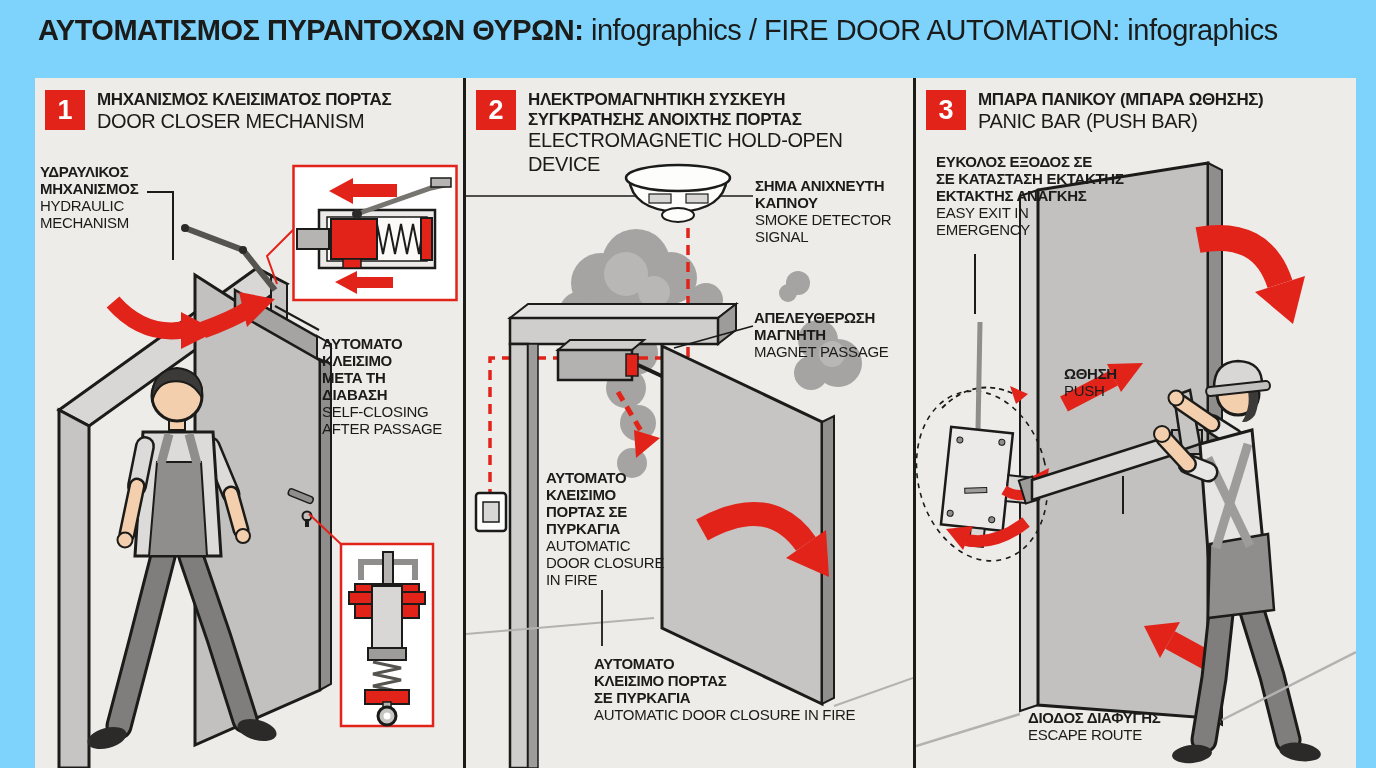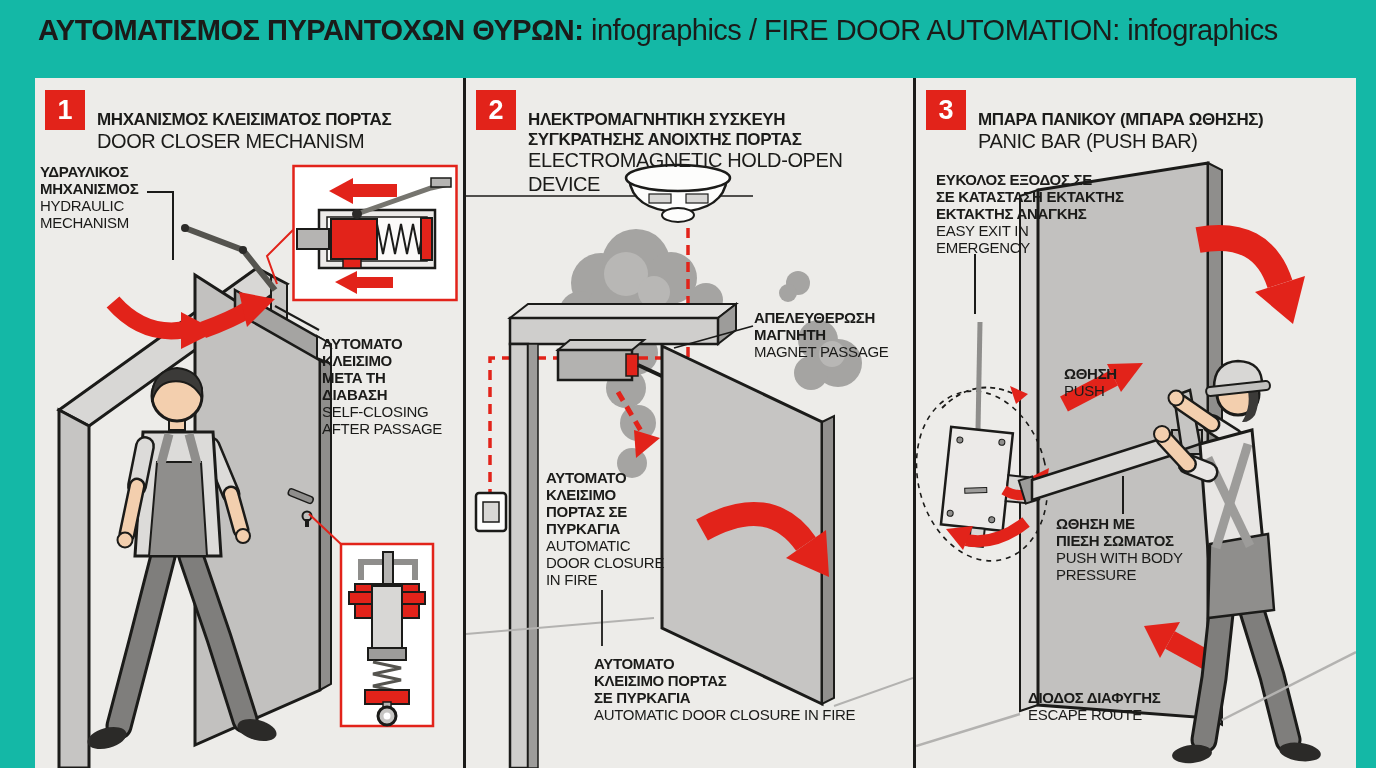--- a/index.html
+++ b/index.html
@@ -1,27 +1,27 @@
 <!DOCTYPE html>
 <html><head>
 <meta charset="utf-8">
 <style>
   html,body{margin:0;padding:0;background:#ffffff;font-family:"Liberation Sans",sans-serif;}
-  .page{position:relative;width:1376px;height:768px;background:#14b8a6;overflow:hidden;}
+  .page{position:relative;width:1376px;height:768px;background:#7dd3fc;overflow:hidden;}
   .main-title{position:absolute;left:38px;top:14px;font-size:29px;color:#1b1b19;white-space:nowrap;letter-spacing:-0.5px;}
   .t-bold{font-weight:bold;}
   .panels{position:absolute;left:35px;top:78px;height:690px;display:flex;}
   .panel{position:relative;height:690px;background:#edece9;}
   .p1{width:428px;}
   .p2{width:447px;}
   .p3{width:440px;}
   .divider{width:3px;height:690px;background:#1b1b19;}
   .phead{position:absolute;left:10px;top:12px;display:flex;gap:12px;z-index:3;}
   .pnum{width:40px;height:40px;background:#e2231a;color:#ffffff;font-weight:bold;font-size:27px;display:flex;align-items:center;justify-content:center;flex:0 0 40px;}
-  .ptitle-el{font-weight:bold;font-size:17px;line-height:1.16;letter-spacing:-0.4px;color:#1b1b19;white-space:pre-line;margin-top:20px;}
+  .ptitle-el{font-weight:bold;font-size:17px;line-height:1.16;letter-spacing:-0.4px;color:#1b1b19;white-space:pre-line;}
   .ptitle-en{font-size:20px;line-height:1.16;letter-spacing:-0.4px;color:#1b1b19;}
   .illus{position:absolute;left:0;top:0;width:100%;height:100%;z-index:1;}
   .lab{position:absolute;z-index:2;color:#1b1b19;font-size:15px;line-height:1.13;letter-spacing:-0.3px;}
   .lab .el{font-weight:bold;white-space:pre-line;}
   .lab .en{font-weight:normal;white-space:pre-line;}
   .center{}
 </style>
 </head>
 <body>
 
@@ -250,20 +250,24 @@
           <line x1="368" y1="628" x2="447" y2="600" stroke="#b3b2b0" stroke-width="2"></line>
         </g>
 
         <g>
           <line x1="287" y1="248" x2="208" y2="270" stroke="#1b1b19" stroke-width="1.8"></line>
           <line x1="136" y1="512" x2="136" y2="568" stroke="#1b1b19" stroke-width="1.8"></line>
         </g>
       </svg>
 
       <div class="lab" style="left:289px;top:100px;">
+        <div class="el">ΣΗΜΑ ΑΝΙΧΝΕΥΤΗ
+ΚΑΠΝΟΥ</div>
+        <div class="en">SMOKE DETECTOR
+SIGNAL</div>
       </div>
       <div class="lab" style="left:288px;top:232px;">
         <div class="el">ΑΠΕΛΕΥΘΕΡΩΣΗ
 ΜΑΓΝΗΤΗ</div>
         <div class="en">MAGNET PASSAGE</div>
       </div>
       <div class="lab" style="left:80px;top:392px;">
         <div class="el">ΑΥΤΟΜΑΤΟ
 ΚΛΕΙΣΙΜΟ
 ΠΟΡΤΑΣ ΣΕ
@@ -373,37 +377,31 @@
           <line x1="306" y1="642" x2="440" y2="574" stroke="#b3b2b0" stroke-width="2.5"></line>
           <line x1="0" y1="668" x2="104" y2="636" stroke="#b3b2b0" stroke-width="2.5"></line>
         </g>
 
         <g>
           <line x1="59" y1="176" x2="59" y2="236" stroke="#1b1b19" stroke-width="2"></line>
           <line x1="207" y1="398" x2="207" y2="436" stroke="#1b1b19" stroke-width="2"></line>
         </g>
       </svg>
 
-      <div class="lab" style="left:20px;top:94px;">
+      <div class="lab" style="left:20px;top:76px;">
         <div class="el">ΕΥΚΟΛΟΣ ΕΞΟΔΟΣ ΣΕ
 ΣΕ ΚΑΤΑΣΤΑΣΗ ΕΚΤΑΚΤΗΣ
 ΕΚΤΑΚΤΗΣ ΑΝΑΓΚΗΣ</div>
         <div class="en">EASY EXIT IN
 EMERGENCY</div>
       </div>
       <div class="lab center" style="left:148px;top:288px;width:84px;">
         <div class="el">ΩΘΗΣΗ</div>
         <div class="en">PUSH</div>
       </div>
-      <div class="lab" style="left:140px;top:438px;">
-        <div class="el">ΩΘΗΣΗ ΜΕ
-ΠΙΕΣΗ ΣΩΜΑΤΟΣ</div>
-        <div class="en">PUSH WITH BODY
-PRESSURE</div>
-      </div>
-      <div class="lab center" style="left:112px;top:612px;width:176px;">
+      <div class="lab center" style="left:112px;top:632px;width:176px;">
         <div class="el">ΔΙΟΔΟΣ ΔΙΑΦΥΓΗΣ</div>
         <div class="en">ESCAPE ROUTE</div>
       </div>
     </section>
 
   </div>
 </div>
 
 </body></html>

